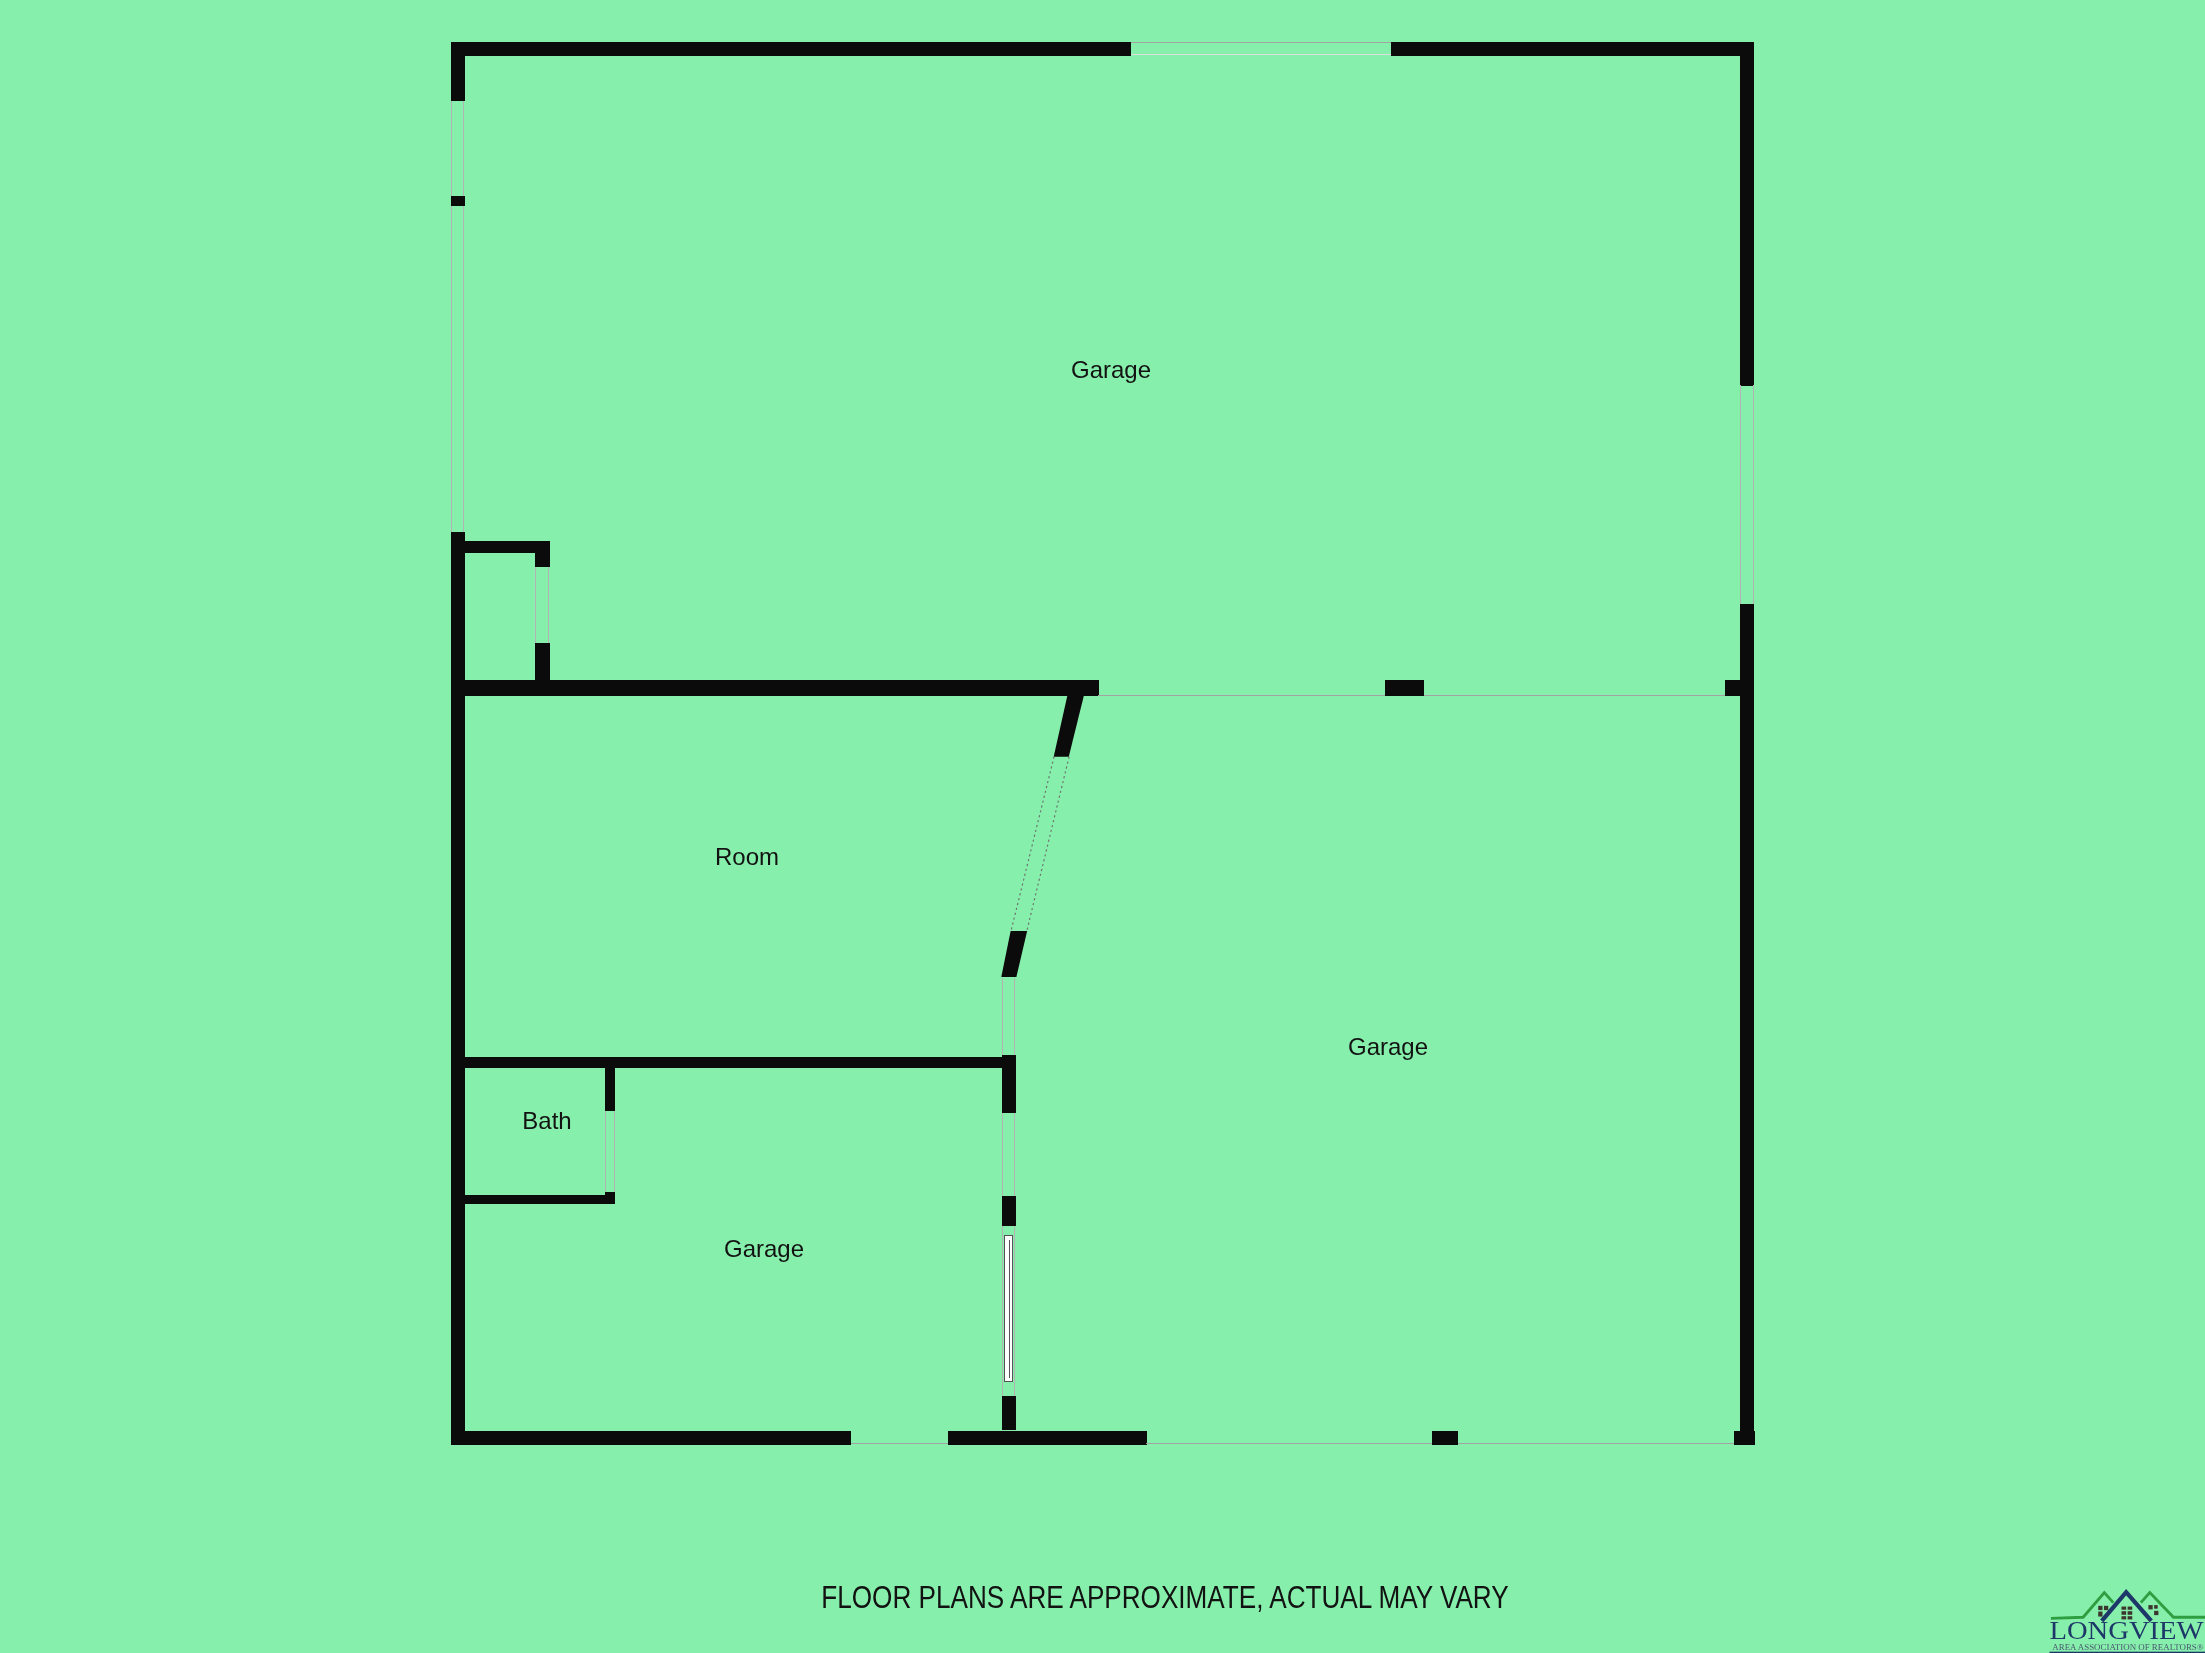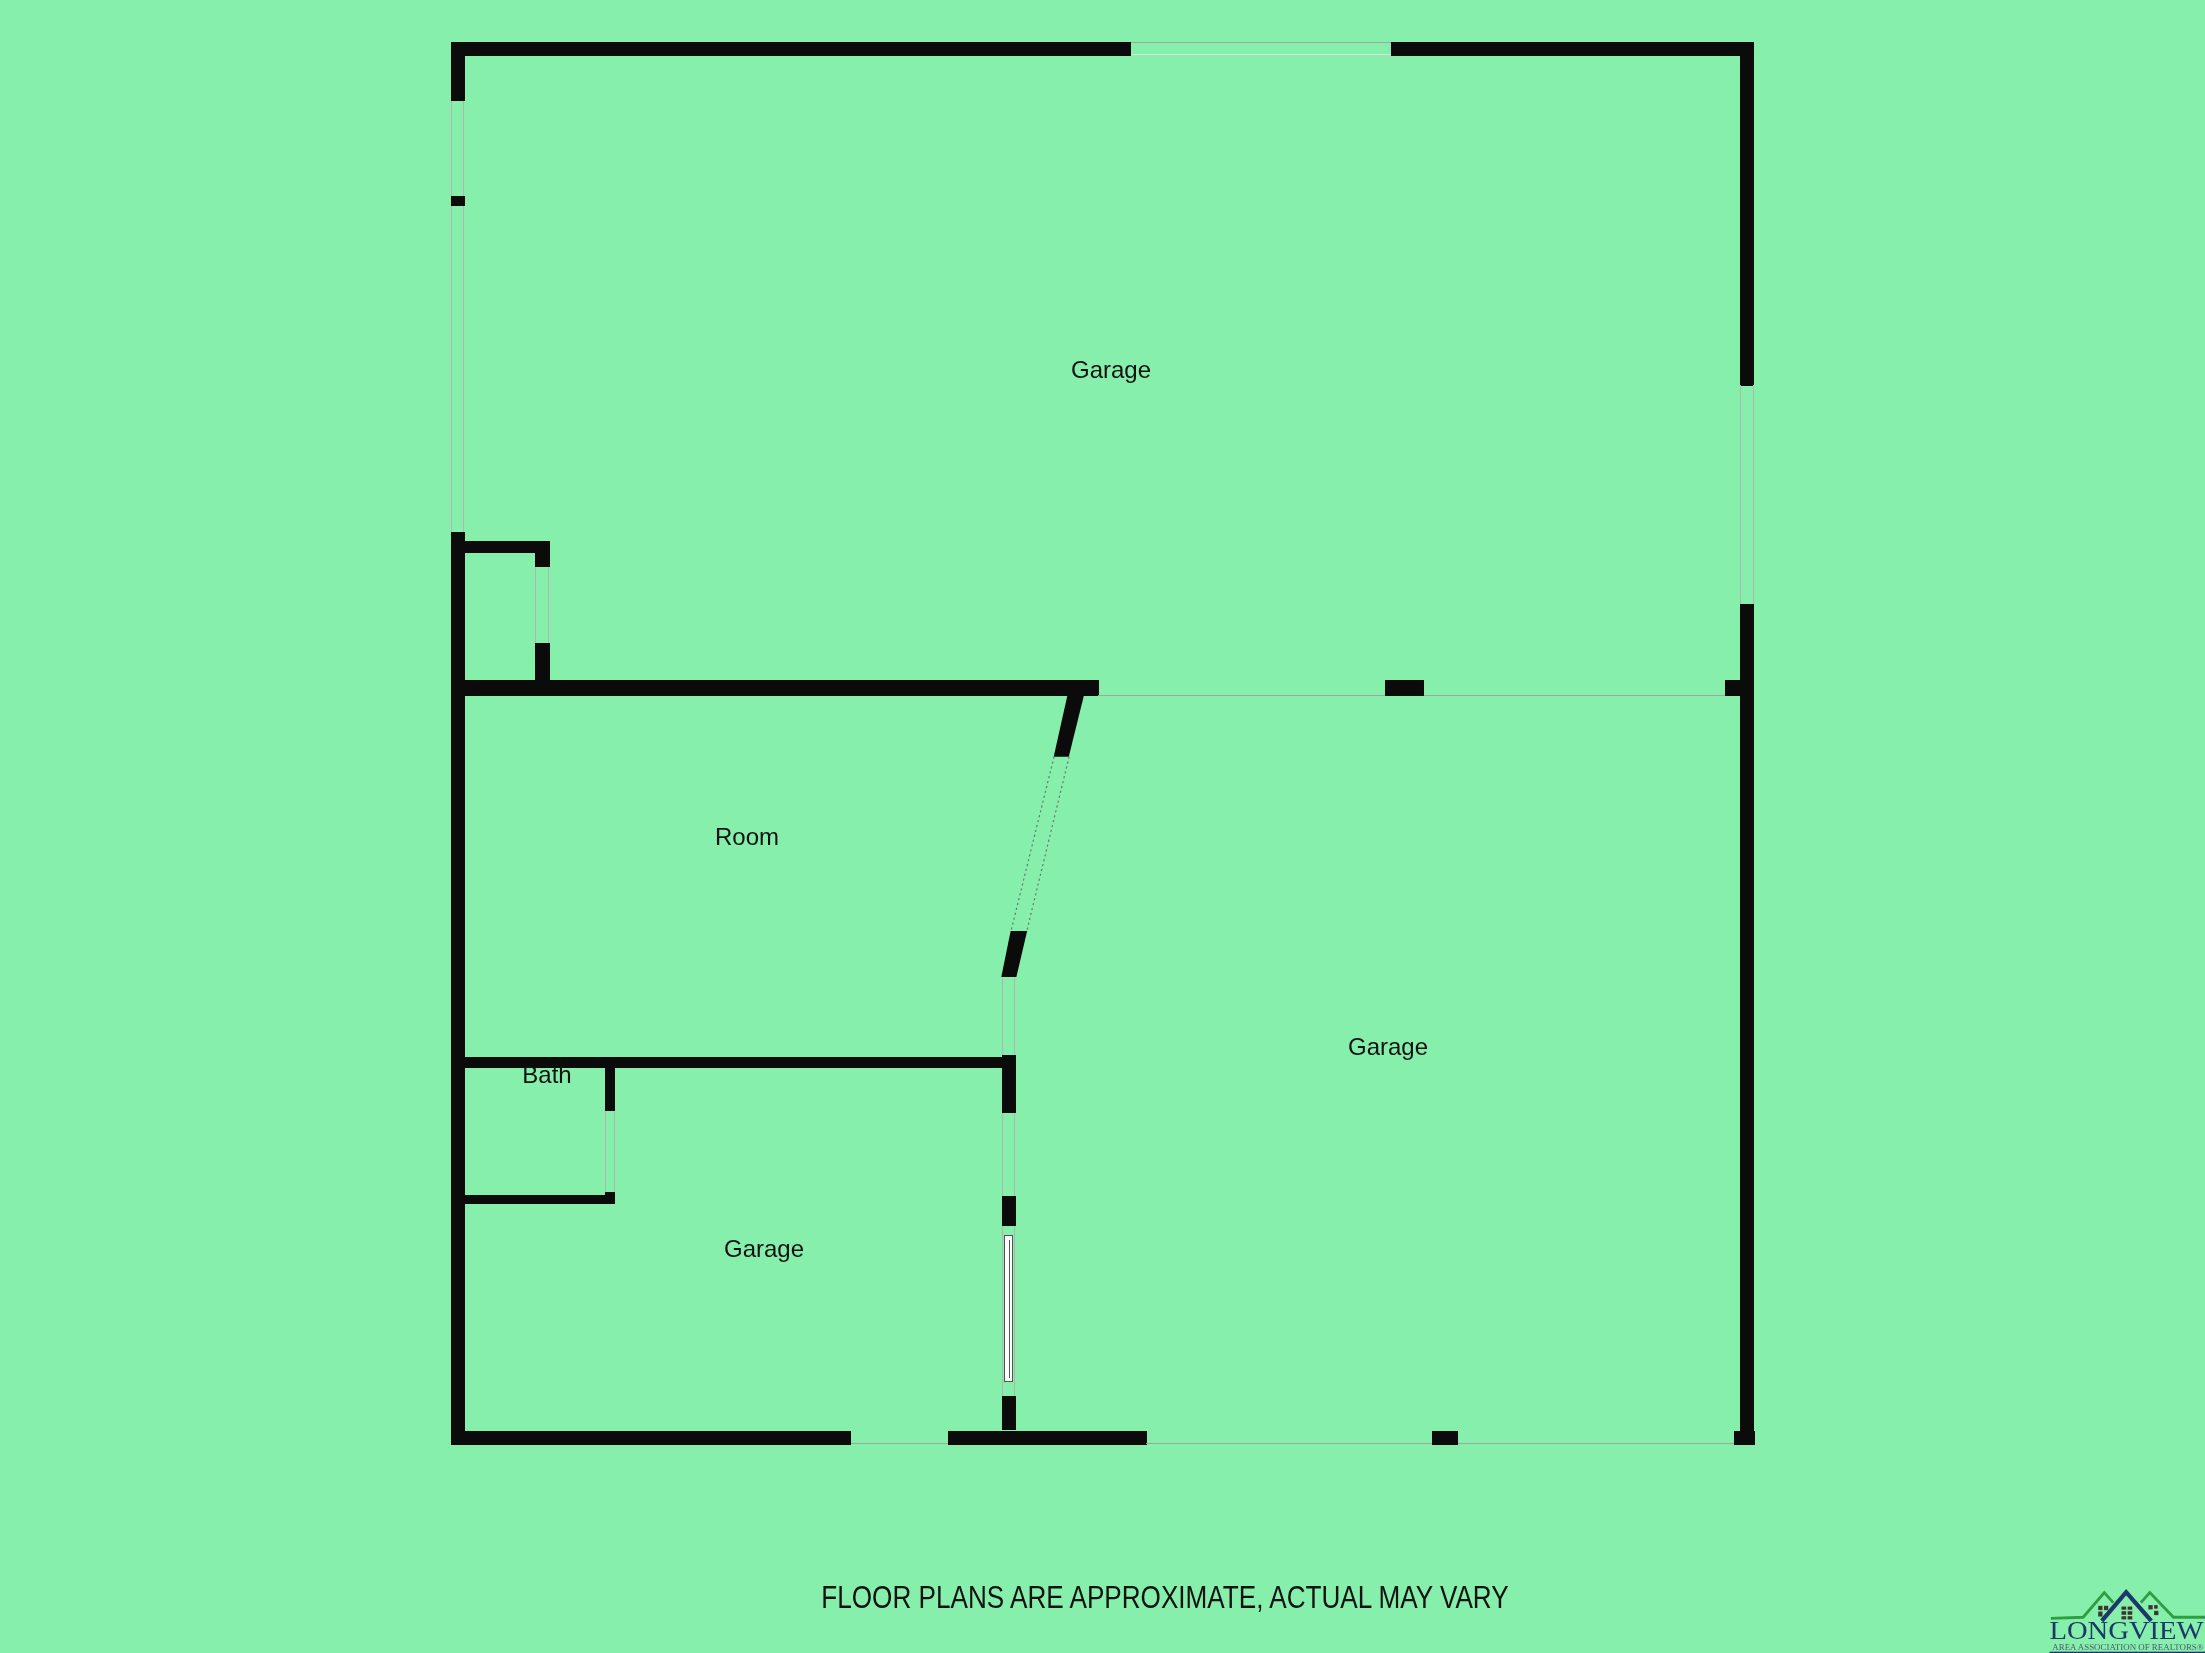--- a/index.html
+++ b/index.html
@@ -108,23 +108,23 @@
     <g stroke="#6f6f6f" stroke-width="1.6" stroke-dasharray="3,4" fill="none">
       <line x1="1468.5" y1="1054" x2="1408.5" y2="1297"></line>
       <line x1="1489.5" y1="1054" x2="1430.5" y2="1297"></line>
     </g>
 
     <polygon points="1408,1297 1431,1297 1416,1361 1395,1361" fill="#0b0b0b"></polygon>
   </svg>
 
   <div class="lbl" style="left:1111px;top:358px;">Garage</div>
 
-  <div class="lbl" style="left:747px;top:825px;">Room</div>
+  <div class="lbl" style="left:747px;top:845px;">Room</div>
 
-  <div class="lbl" style="left:547px;top:1063px;">Bath</div>
+  <div class="lbl" style="left:547px;top:1109px;">Bath</div>
 
   <div class="lbl" style="left:764px;top:1237px;">Garage</div>
 
   <div class="lbl" style="left:1388px;top:1035px;">Garage</div>
 
   <div class="lbl" style="left:1165px;top:1581px;font-size:32px;line-height:32px;transform:translateX(-50%) scaleX(0.816);">FLOOR PLANS ARE APPROXIMATE, ACTUAL MAY VARY</div>
 
   <svg style="position:absolute;left:1990px;top:1539px;" width="215" height="115" viewBox="0 0 300 160">
 
     <path d="M 85 110.5 L 130 109 L 159.5 74.5 L 172 88.5" fill="none" stroke="#2f9e41" stroke-width="4" stroke-linejoin="miter"></path>

